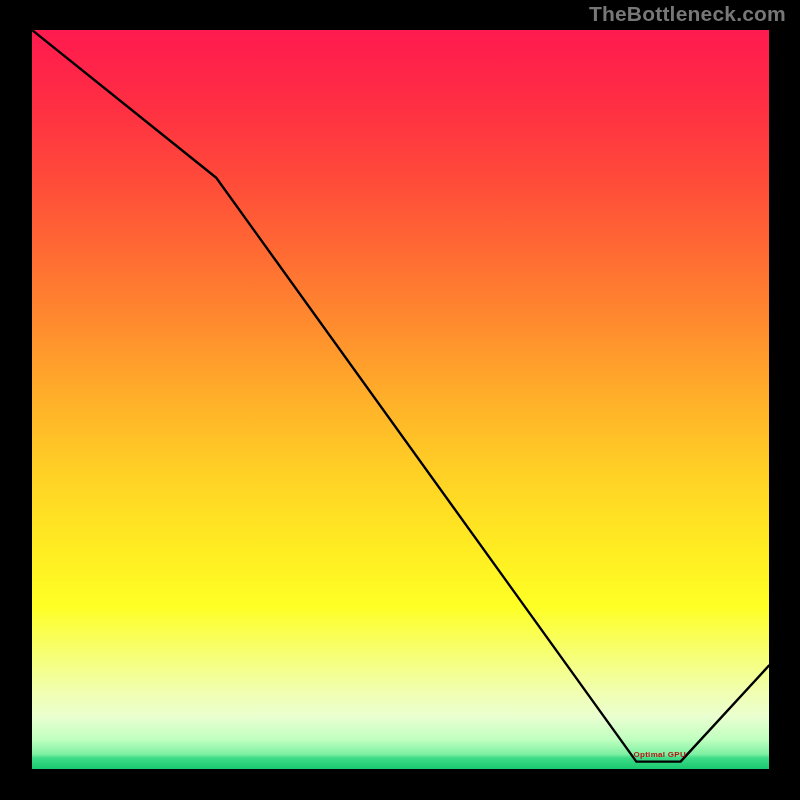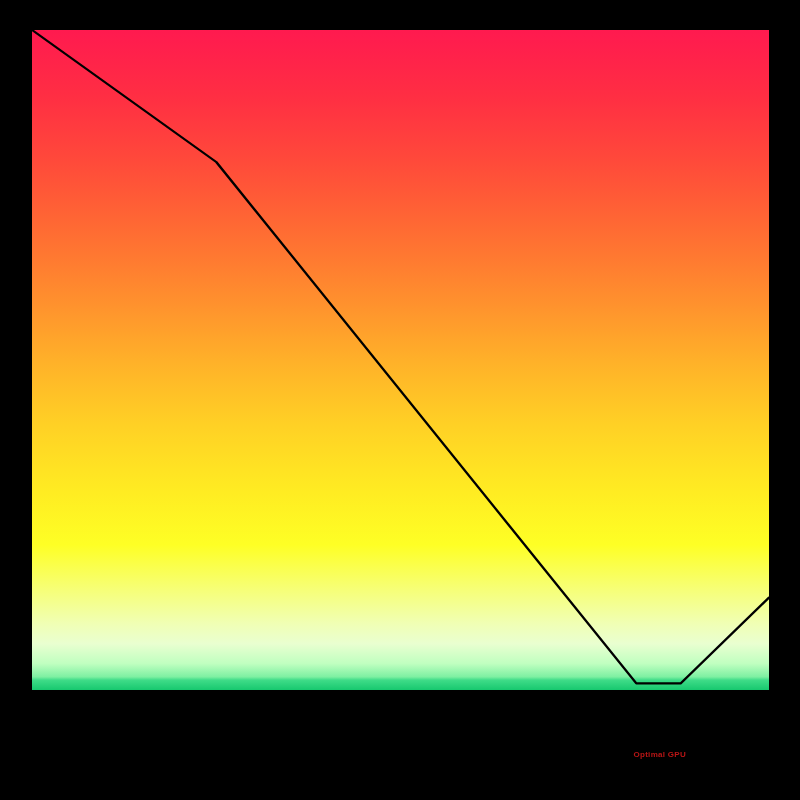--- a/index.html
+++ b/index.html
@@ -24,40 +24,41 @@
     color: #777;
     font-size: 21px;
     font-weight: 600;
     letter-spacing: 0.2px;
   }
   .plot-outer {
     position: absolute;
     left: 32px;
     top: 30px;
     width: 737px;
-    height: 660px;
+    height: 739px;
     background: #000;
   }
   .bg-grad {
     position: absolute;
     left: 0; top: 0; width: 100%; height: 100%;
   }
   .annotation {
     position: absolute;
     color: #b81515;
     font-size: 8px;
     font-weight: 700;
     letter-spacing: 0.3px;
     white-space: nowrap;
   }
 </style>
 </head>
 <body>
 
 <div class="figure">
+  <div class="attribution">TheBottleneck.com</div>
 
   <div class="plot-outer">
     <svg class="bg-grad" viewBox="0 0 737 739" preserveAspectRatio="none">
       <defs>
         <linearGradient id="bgGrad" x1="0" y1="0" x2="0" y2="1">
             <stop offset="0%" stop-color="#ff1a4f"></stop>
             <stop offset="10%" stop-color="#ff2e43"></stop>
             <stop offset="20%" stop-color="#ff4a3a"></stop>
             <stop offset="30%" stop-color="#ff6a33"></stop>
             <stop offset="40%" stop-color="#ff8c2e"></stop>

